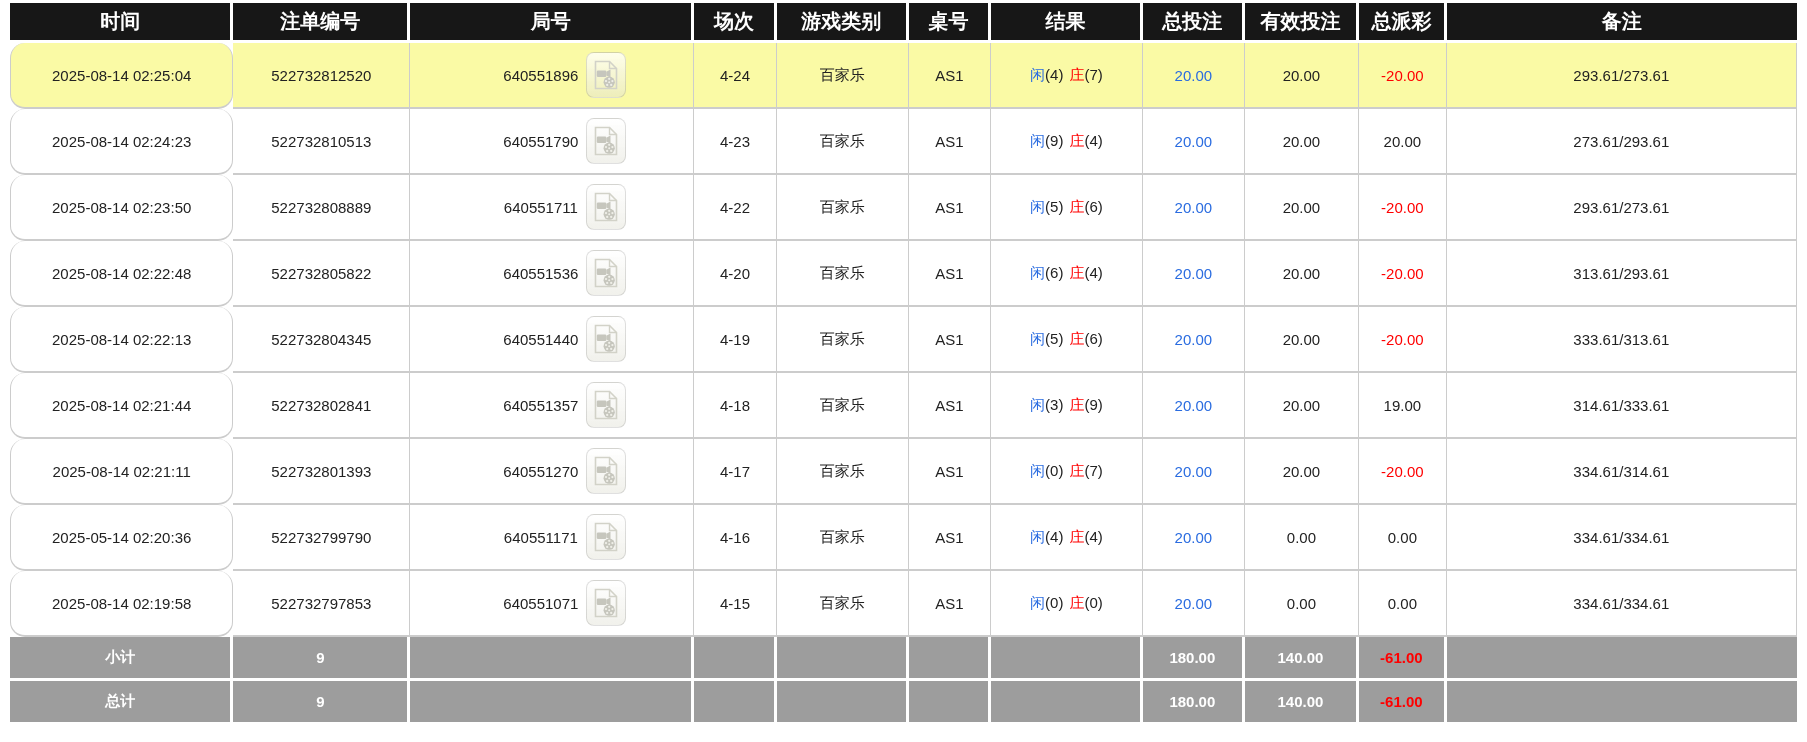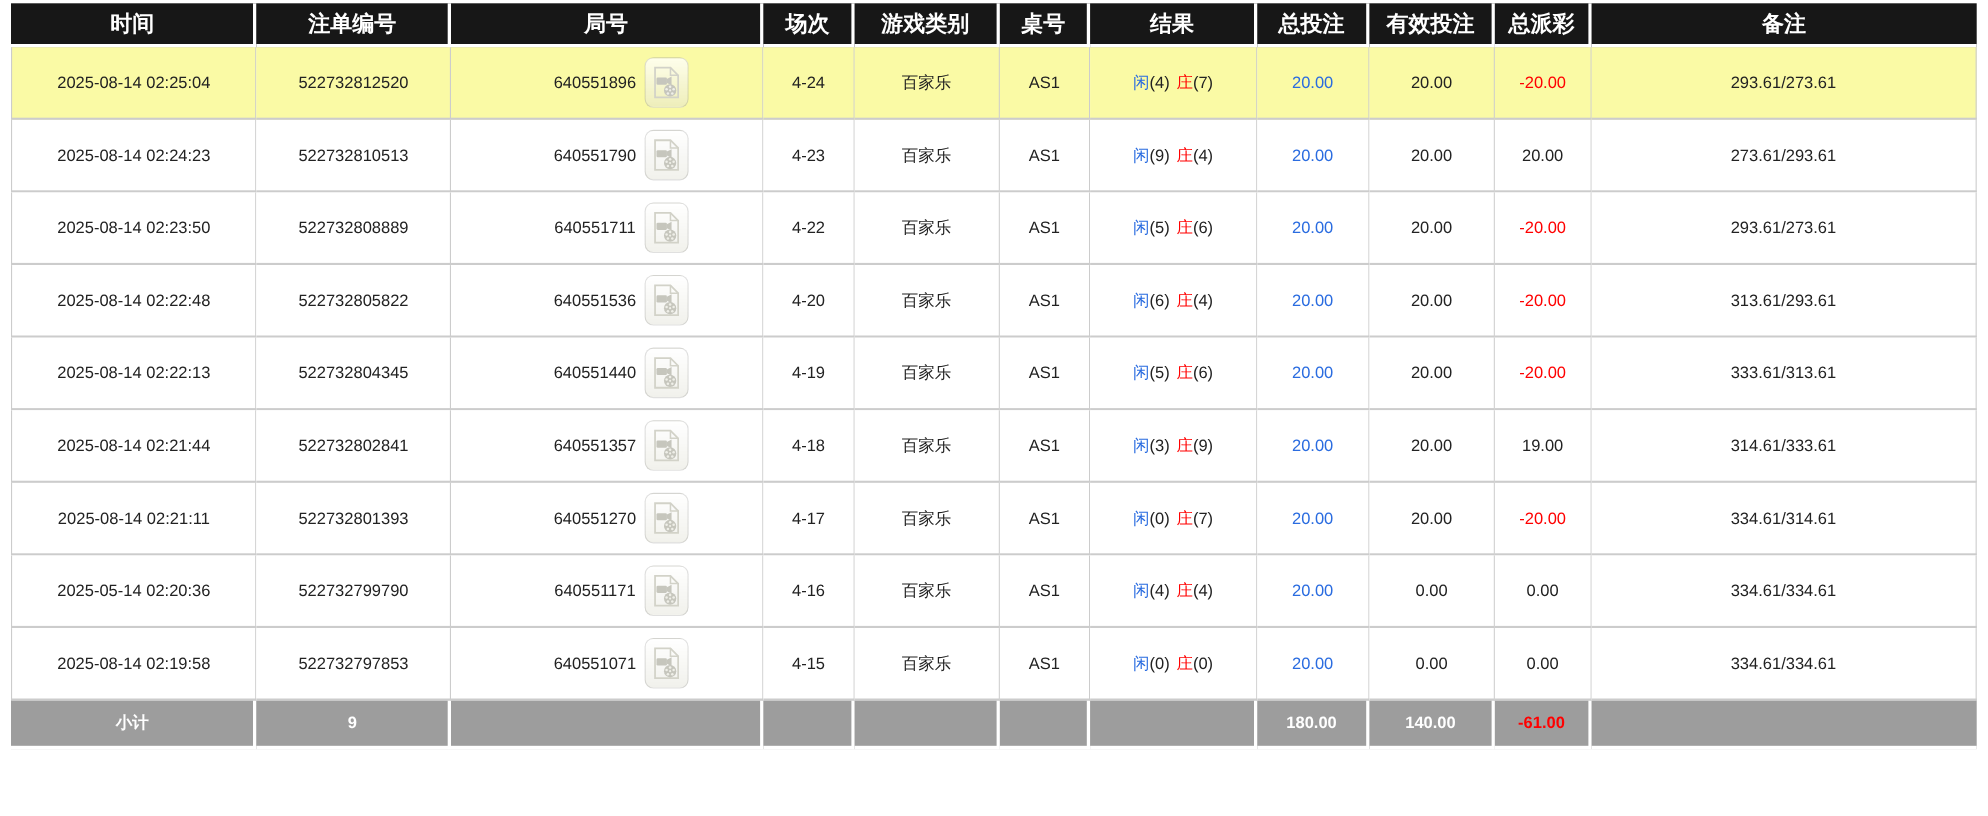--- a/index.html
+++ b/index.html
@@ -39,21 +39,21 @@
   tbody td{
     height:66px;
     background:#ffffff;
     color:var(--text);
     font-size:15px;
     border-right:1px solid var(--line);
     border-bottom:2px solid var(--line);
     padding:0 4px;
     vertical-align:middle;
   }
-  tbody td:first-child{border-left:1px solid var(--line);}
+  tbody td:first-child{border-left:1px solid var(--line);border-radius:15px;}
   tbody tr.hl td{background:var(--highlight);}
   tfoot td{
     height:44px;
     background:var(--footer-bg);
     color:#ffffff;
     font-weight:700;
     font-size:15px;
     border-right:3px solid #ffffff;
     border-bottom:3px solid #ffffff;
     padding:4px 4px;
@@ -361,15 +361,28 @@
         <td></td>
         <td></td>
         <td></td>
         <td></td>
         <td></td>
         <td>180.00</td>
         <td>140.00</td>
         <td class="neg">-61.00</td>
         <td></td>
       </tr>
+      <tr>
+        <td>总计</td>
+        <td>9</td>
+        <td></td>
+        <td></td>
+        <td></td>
+        <td></td>
+        <td></td>
+        <td>180.00</td>
+        <td>140.00</td>
+        <td class="neg">-61.00</td>
+        <td></td>
+      </tr>
     </tfoot>
   </table>
 </div>
 
 </body></html>

